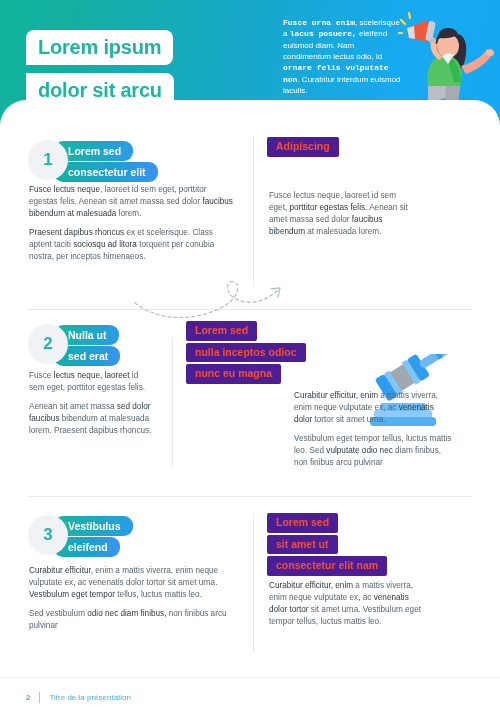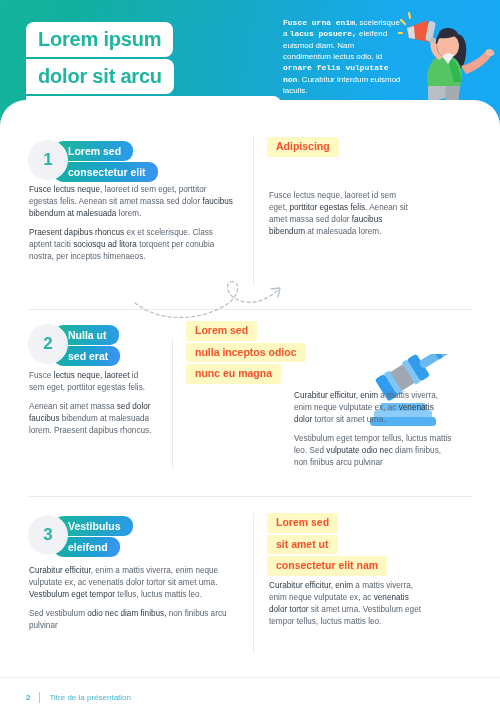--- a/index.html
+++ b/index.html
@@ -26,20 +26,21 @@
     position:absolute;left:26px;top:22px;width:250px;
   }
   .title-line{
     display:block;width:max-content;max-width:244px;
     background:#ffffff;color:#1fb5a0;
     font-size:20px;font-weight:bold;line-height:1.0;
     padding:7px 12px 8px 12px;
     border-radius:8px;
     margin-bottom:2px;
     letter-spacing:-0.2px;
+    margin-top:8px;
   }
   .title-line.l1{border-radius:8px 8px 8px 0;}
   .title-line.l2{border-radius:0 8px 8px 0;}
   .title-line.l3{border-radius:0 8px 8px 8px;}
   .header-para{
     position:absolute;left:283px;top:17px;width:118px;
     color:#ffffff;font-size:8px;line-height:1.42;
   }
   .header-para b{font-weight:bold;font-family:Liberation Mono, monospace;}
 
@@ -90,21 +91,21 @@
   
   .body-text{position:absolute;color:#5a6570;font-size:8.2px;line-height:1.47;}
   .body-text p{margin:0 0 7px 0;}
   .body-text p:last-child{margin-bottom:0;}
   .body-text b{color:#2f3a44;font-weight:normal;}
 
   
   .hl-block{position:absolute;}
   .hl-line{
     display:block;width:max-content;
-    background:#fef9c3;color:#f4512c;
+    background:#4c1d95;color:#f4512c;
     font-size:10.5px;font-weight:bold;
     padding:3px 9px 4px 9px;line-height:1.2;
     border-radius:2px;margin-bottom:2px;
   }
 
   
   .footer{
     position:absolute;left:0;bottom:0;width:500px;height:44px;
     border-top:1px solid #eef1f3;background:#fff;
   }

